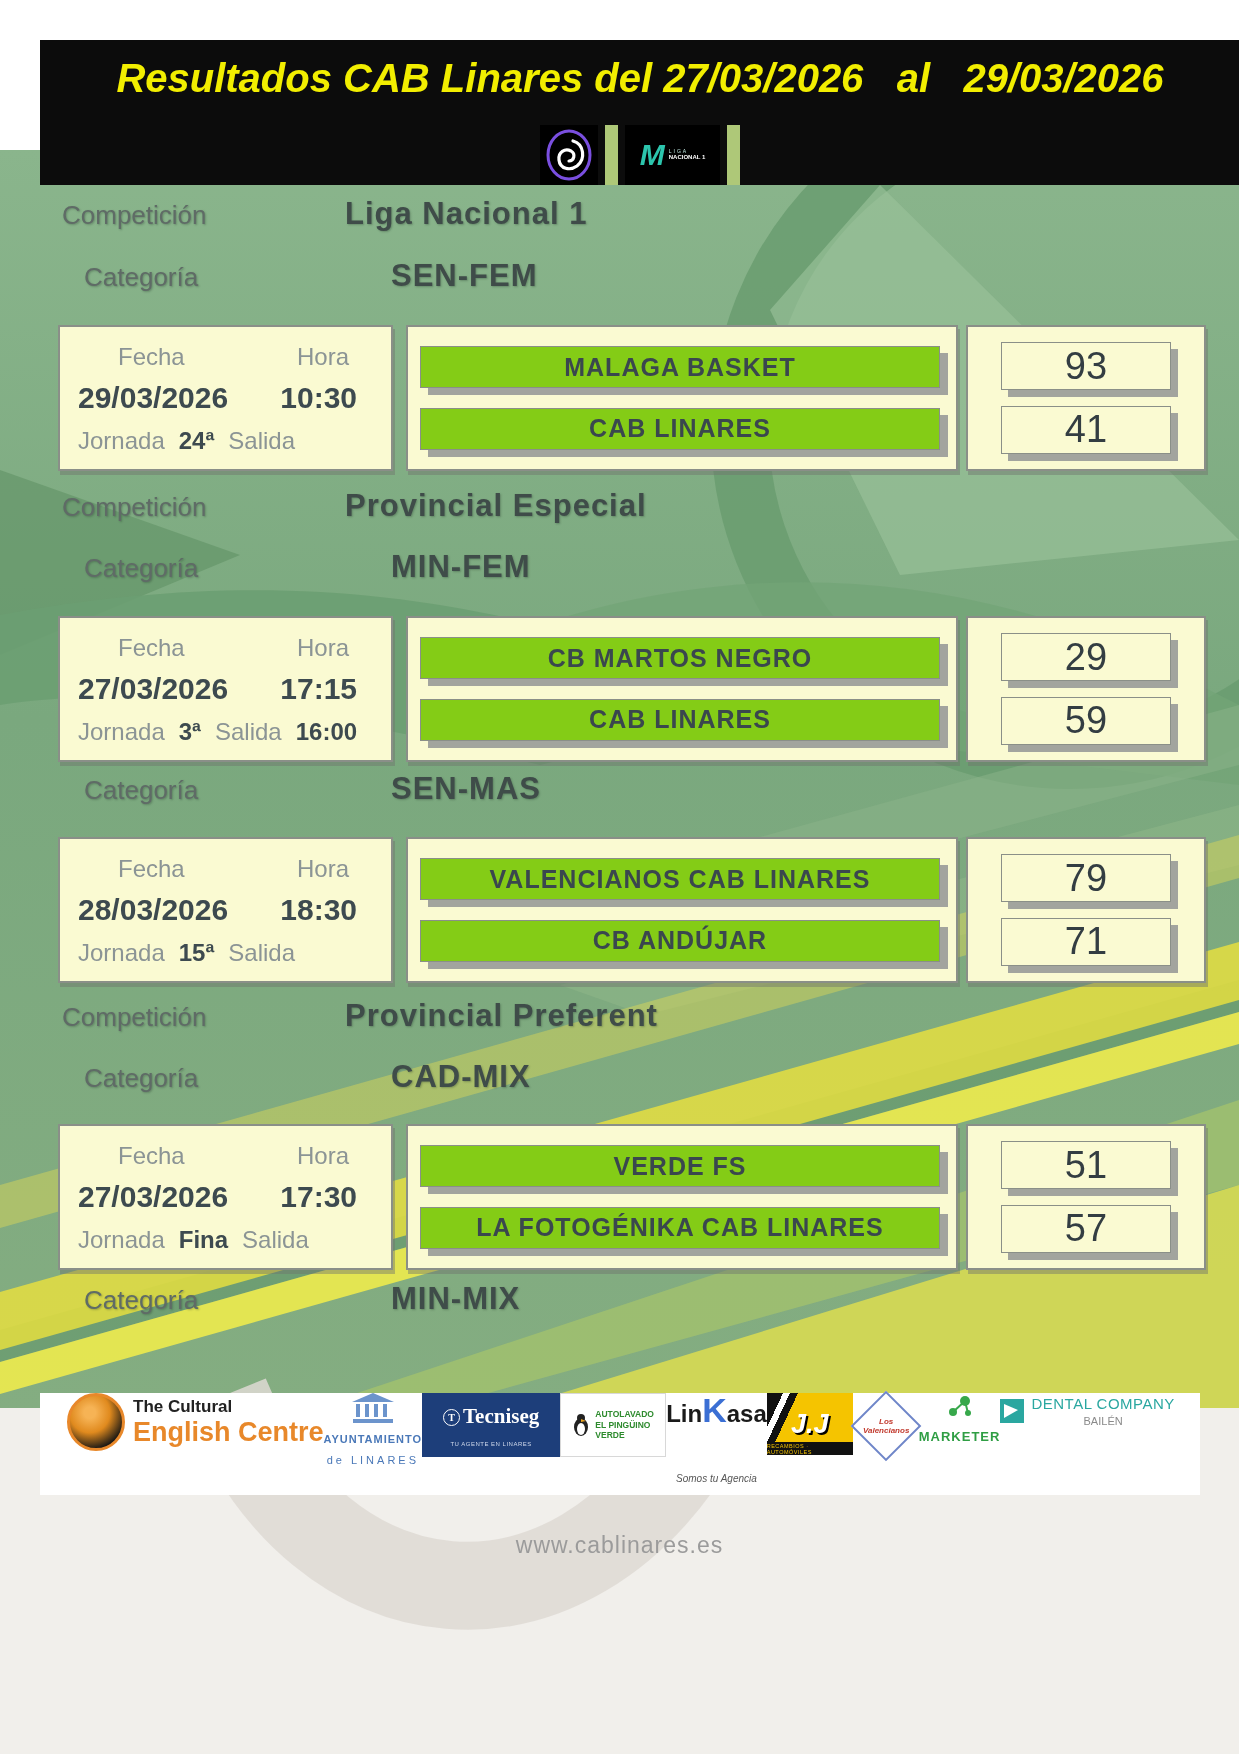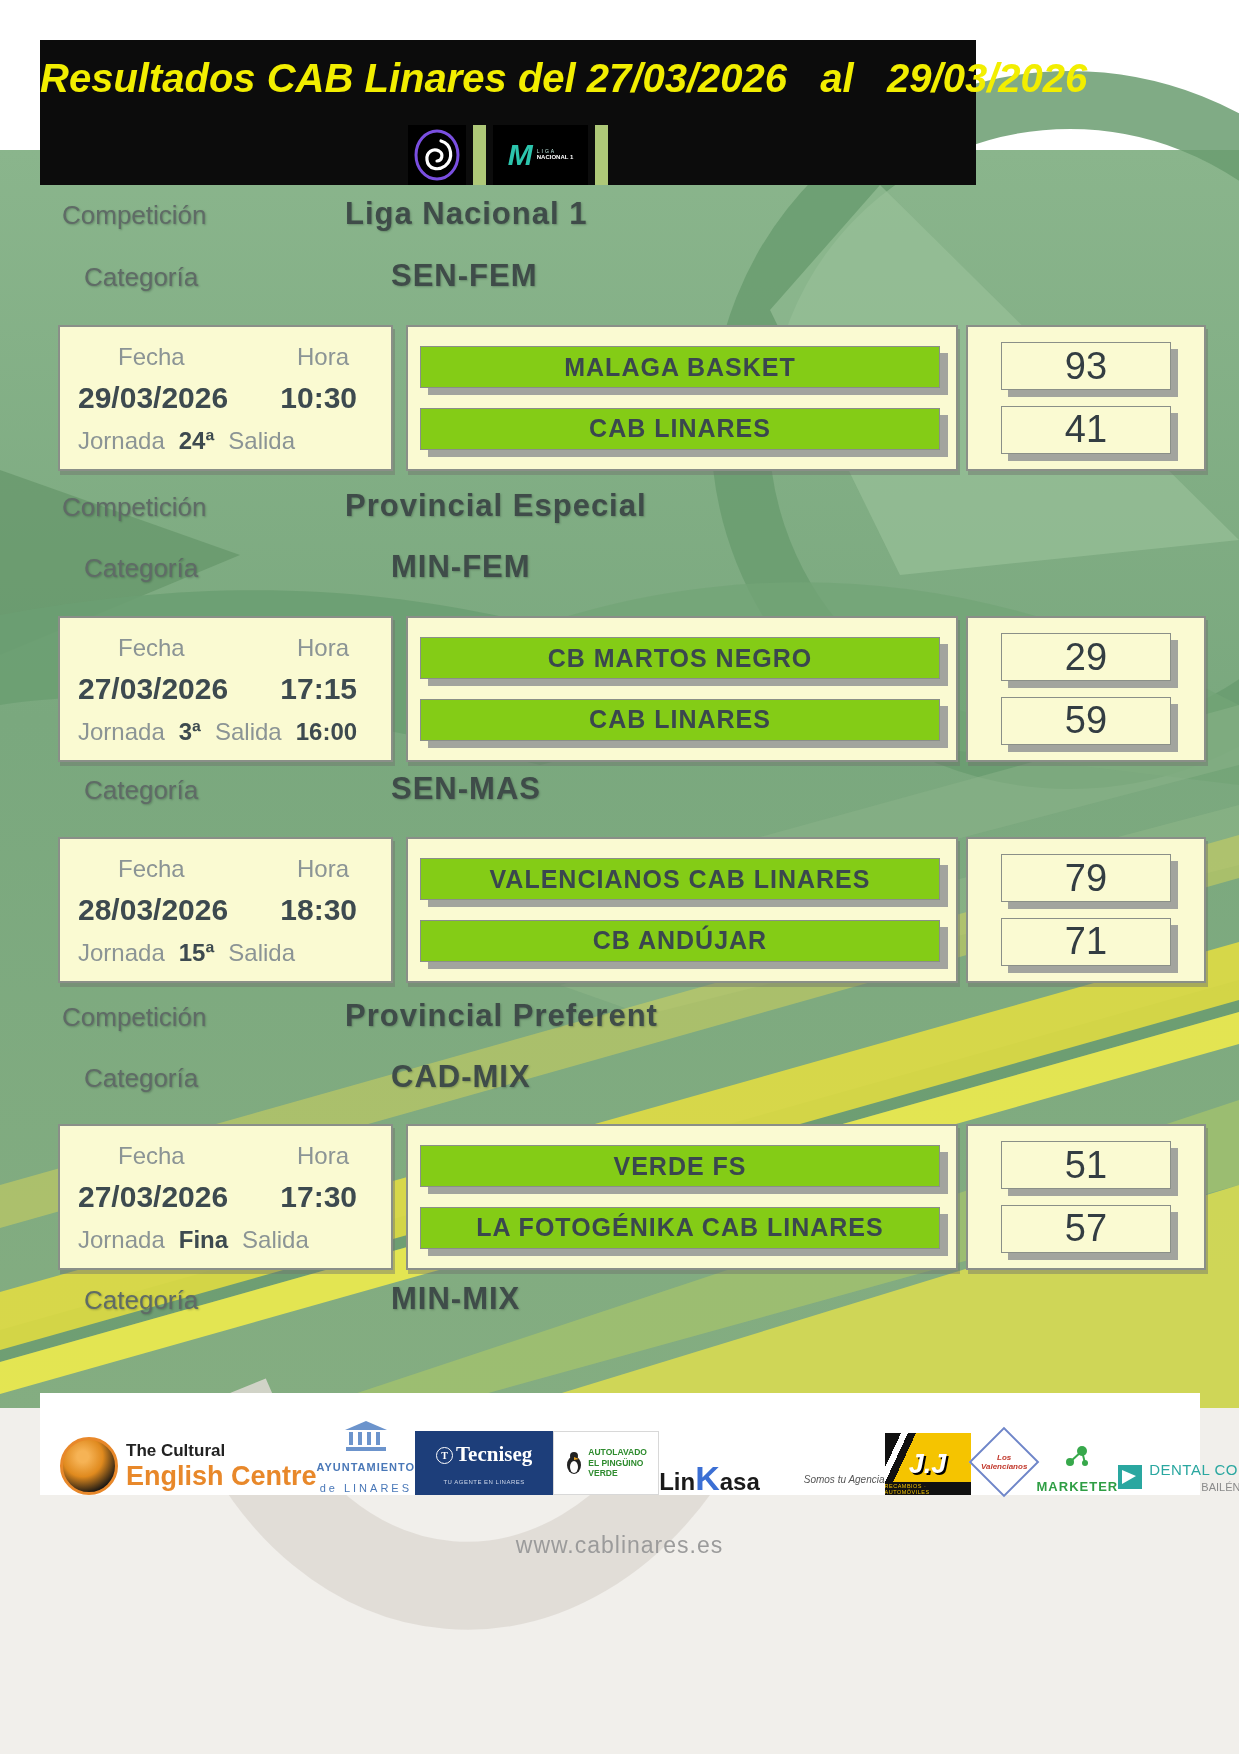--- a/index.html
+++ b/index.html
@@ -6,21 +6,21 @@
   body{
     width:1239px;height:1754px;position:relative;overflow:hidden;
     background:#ffffff;
     font-family:"Liberation Sans", sans-serif;
   }
   .bg{position:absolute;left:0;top:0;z-index:0;}
   .content{position:absolute;inset:0;z-index:1;}
 
   
   .topbar{
-    position:absolute;left:40px;top:40px;width:936px;height:145px;
+    position:absolute;left:40px;top:40px;width:1200px;height:145px;
     background:#0c0c0c;
   }
   .title{
     margin-top:16px;text-align:center;
     color:#f2ee00;font-size:40px;font-weight:700;font-style:italic;
     letter-spacing:0px;white-space:pre;
   }
   .logo-strip{
     position:absolute;left:0;right:0;bottom:0;height:62px;
     display:flex;justify-content:center;align-items:flex-end;gap:7px;
@@ -74,43 +74,43 @@
   .score-box{
     width:168px;height:46px;background:#fafad2;
     border:1px solid #8a8f88;box-shadow:7px 7px 0 #a2a49e;
     display:flex;align-items:center;justify-content:center;
     font-size:38px;color:#333d42;
   }
 
   
   .sponsors{
     position:absolute;left:40px;top:1393px;width:1160px;height:102px;background:#ffffff;
-    display:flex;align-items:flex-end;justify-content:space-between;
-    padding:0 20px;box-sizing:border-box;
+    display:flex;align-items:flex-start;justify-content:space-between;
+    padding:0 27px;box-sizing:border-box;
   }
   .sp{display:flex;align-items:center;gap:8px;flex-shrink:0;}
   .ec-globe{width:58px;height:58px;border-radius:50%;
     background:radial-gradient(circle at 38% 32%, #f6b355 12%, #e08a1e 42%, #141414 78%);
     border:3px solid #e8882a;box-sizing:border-box;}
   .ec-txt .l1{font-size:17px;font-weight:700;color:#222;}
   .ec-txt .l2{font-size:27px;font-weight:700;color:#e8882a;}
   .ay{display:flex;flex-direction:column;align-items:center;line-height:1.2;}
   .ay .l1{font-size:11px;font-weight:700;color:#4a78b8;letter-spacing:1px;}
   .ay .l2{font-size:11px;color:#4a78b8;letter-spacing:3px;}
   .tec{width:138px;height:64px;background:#1d3e7a;display:flex;flex-direction:column;
     align-items:center;justify-content:center;color:#fff;}
   .tec .l1{font-family:Liberation Serif, serif;font-size:21px;font-weight:700;}
   .tec .l1 .circ{display:inline-block;width:15px;height:15px;border:1px solid #fff;border-radius:50%;
     font-size:10px;line-height:15px;text-align:center;vertical-align:2px;margin-right:3px;}
   .tec .l2{font-size:6px;color:#cfd8ea;margin-top:4px;letter-spacing:.5px;}
   .pin{width:104px;height:62px;background:#fff;border:1px solid #d8d8d8;
     display:flex;align-items:center;justify-content:center;gap:5px;}
   .pin-txt{display:flex;flex-direction:column;line-height:1.25;}
   .pin-txt span{font-size:8.5px;font-weight:700;color:#2e8b2e;}
-  .lk{display:flex;flex-direction:row;align-items:center;line-height:1;gap:44px;}
+  .lk{display:flex;flex-direction:column;align-items:center;line-height:1;gap:44px;}
   .lk .word{font-size:24px;font-weight:700;color:#1a1a1a;}
   .lk .word .k{color:#3b6fd4;font-size:34px;}
   .lk .tag{font-size:10px;font-style:italic;color:#555;margin-top:3px;}
   .jj{width:86px;height:62px;position:relative;overflow:hidden;
     background:linear-gradient(115deg,#111 14%,#fff 14% 20%,#111 20% 27%,#f5c400 27%);
     display:flex;align-items:center;justify-content:center;}
   .jj .big{font-size:27px;font-weight:700;font-style:italic;color:#fff;
     text-shadow:2px 2px 0 #000;}
   .jj .strip{position:absolute;left:0;right:0;bottom:0;height:13px;background:#111;
     color:#f5c400;font-size:5.5px;display:flex;align-items:center;justify-content:center;letter-spacing:.5px;}

